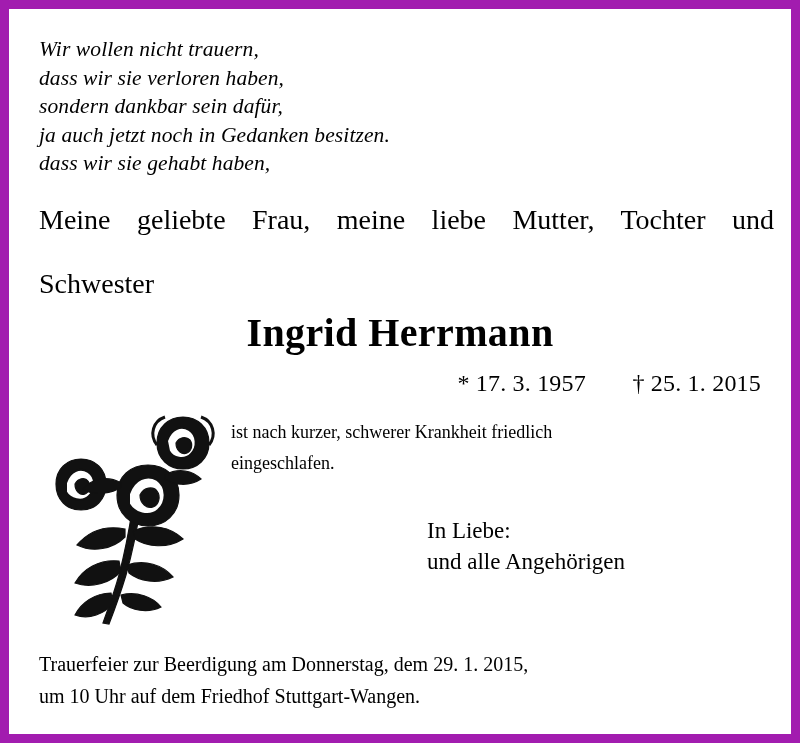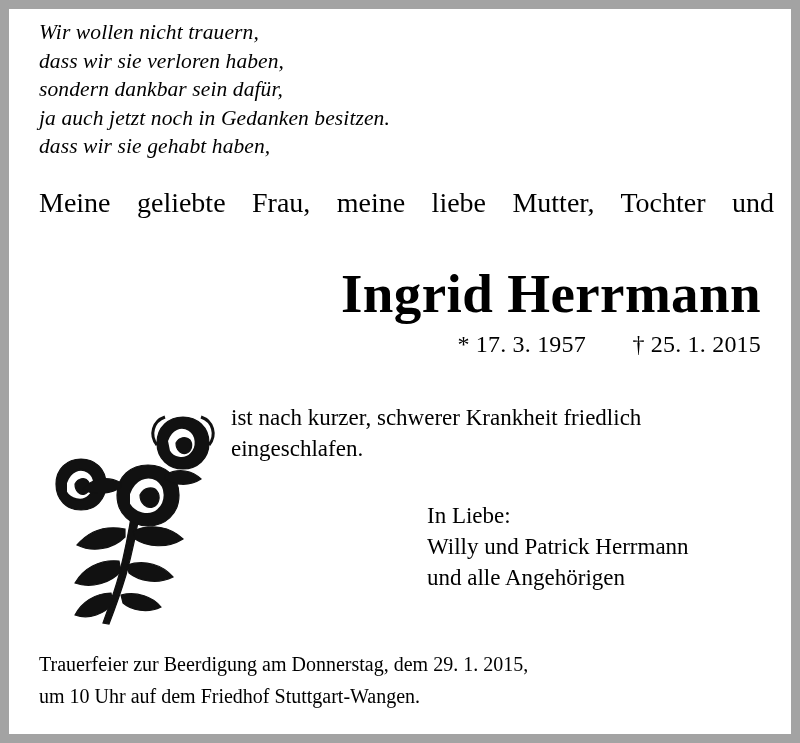--- a/index.html
+++ b/index.html
@@ -11,23 +11,23 @@
     width: 800px;
     height: 743px;
     font-family: "Liberation Serif", serif;
     color: #000000;
     overflow: hidden;
   }
   .notice {
     box-sizing: border-box;
     width: 800px;
     height: 743px;
-    border: 9px solid #a3a3a3;
+    border: 9px solid #a21caf;
     background: #ffffff;
-    padding: 9px 30px 18px 30px;
+    padding: 26px 30px 18px 30px;
     position: relative;
   }
   .verse {
     font-style: italic;
     font-size: 21.5px;
     line-height: 28.5px;
     letter-spacing: 0.1px;
   }
   .verse div { white-space: pre; }
 
@@ -42,39 +42,39 @@
   .intro .line1 {
     text-align: justify;
   }
   .intro .line1::after {
     content: "";
     display: inline-block;
     width: 100%;
   }
 
   .name {
-    text-align: right;
+    text-align: center;
     font-weight: bold;
-    font-size: 55px;
+    font-size: 40px;
     line-height: 50px;
-    margin-top: 18px;
+    margin-top: 8px;
     letter-spacing: 0.4px;
   }
   .dates {
     text-align: right;
     font-size: 24px;
     margin-top: 12px;
     letter-spacing: 0.2px;
   }
   .dates .gap { display: inline-block; width: 34px; }
 
   .body-text {
-    margin-top: 44px;
+    margin-top: 20px;
     margin-left: 192px;
-    font-size: 23px;
+    font-size: 18px;
     line-height: 31px;
     width: 560px;
   }
 
   .closing {
     margin-top: 36px;
     margin-left: 388px;
     font-size: 23px;
     line-height: 31px;
   }
@@ -104,38 +104,38 @@
   <div class="verse">
     <div>Wir wollen nicht trauern,</div>
     <div>dass wir sie verloren haben,</div>
     <div>sondern dankbar sein dafür,</div>
     <div>ja auch jetzt noch in Gedanken besitzen.</div>
     <div>dass wir sie gehabt haben,</div>
   </div>
 
   <div class="intro">
     <div class="line1">Meine geliebte Frau, meine liebe Mutter, Tochter und</div>
+    <div>Schwester</div>
   </div>
 
   <div class="name">Ingrid Herrmann</div>
 
   <div class="dates">
     <span>* 17. 3. 1957</span>
     <span class="gap"></span>
     <span>† 25. 1. 2015</span>
   </div>
 
   <div class="body-text">
     <div>ist nach kurzer, schwerer Krankheit friedlich</div>
     <div>eingeschlafen.</div>
   </div>
 
   <div class="closing">
     <div>In Liebe:</div>
-    <div>Willy und Patrick Herrmann</div>
     <div>und alle Angehörigen</div>
   </div>
 
   <div class="footer">
     <div>Trauerfeier zur Beerdigung am Donnerstag, dem 29. 1. 2015,</div>
     <div>um 10 Uhr auf dem Friedhof Stuttgart-Wangen.</div>
   </div>
 
   <svg class="rose" viewBox="0 0 185 250" aria-hidden="true">
     <g fill="#111111" stroke="#111111" stroke-width="1.2">

